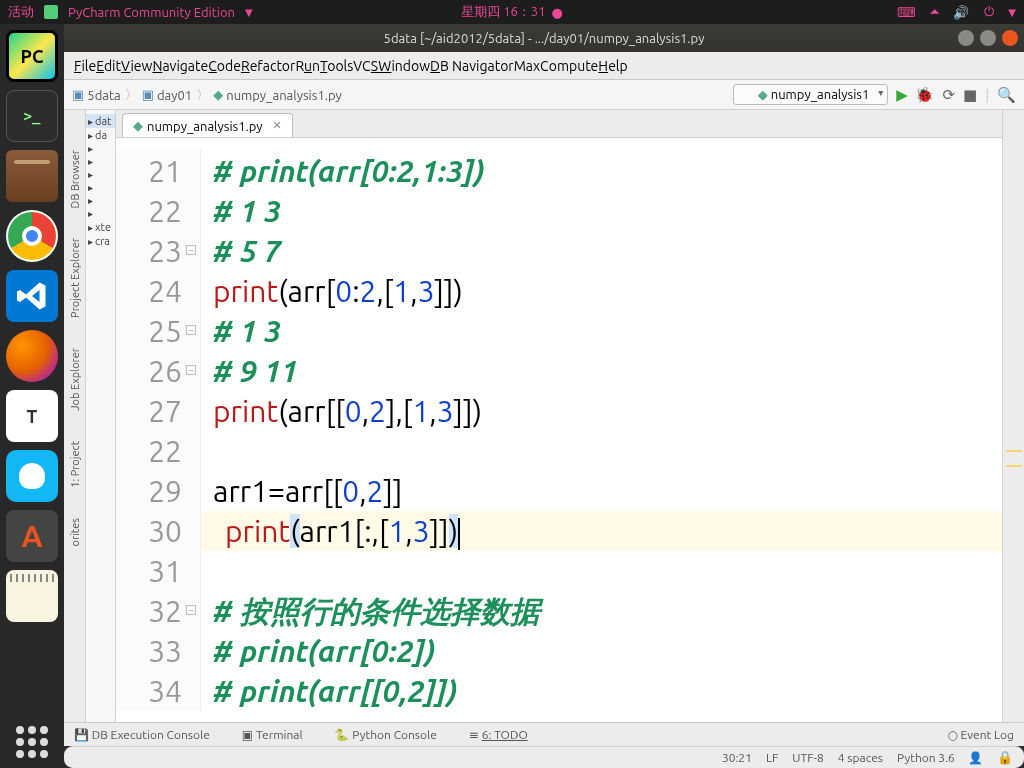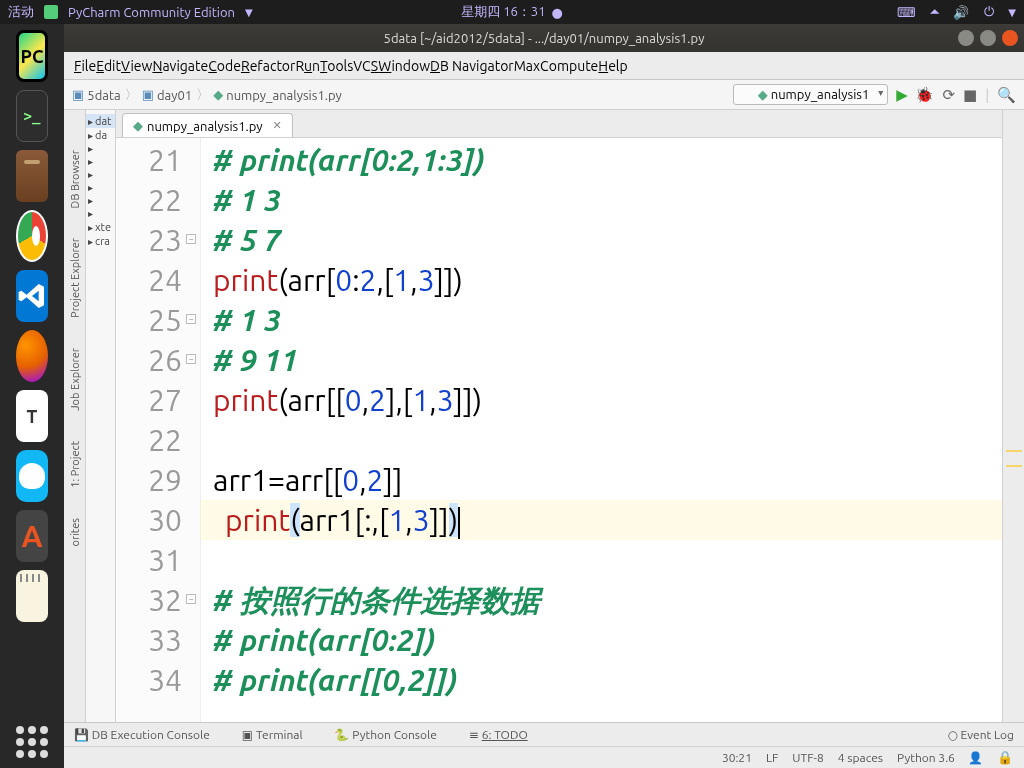--- a/index.html
+++ b/index.html
@@ -1,28 +1,28 @@
 <!DOCTYPE html>
 <html><head>
 <meta charset="utf-8">
 <style>
 * { margin:0; padding:0; box-sizing:border-box; font-family:"Ubuntu","DejaVu Sans",sans-serif; }
 body { width:1024px; height:768px; overflow:hidden; background:#2c2c2c; position:relative; }
 
 
-.topbar { height:24px; background:#1d1d1d; color:#c4b5fd; display:flex; align-items:center; font-size:13px; padding:0 8px; }
+.topbar { height:24px; background:#1d1d1d; color:#ec4899; display:flex; align-items:center; font-size:13px; padding:0 8px; }
 .topbar .left { display:flex; align-items:center; gap:10px; }
 .topbar .center { position:absolute; left:50%; transform:translateX(-50%); display:flex; align-items:center; gap:6px; }
 .topbar .right { margin-left:auto; display:flex; align-items:center; gap:14px; }
 .topbar .appicon { width:14px; height:14px; background:#5c7; display:inline-block; border-radius:2px; }
 .tri { font-size:10px; }
 
 
 .dock { position:absolute; left:0; top:24px; width:64px; height:744px; background:rgba(40,40,40,0.95); display:flex; flex-direction:column; align-items:center; padding-top:6px; gap:8px; }
-.dock-item { width:32px; height:52px; border-radius:8px; display:flex; align-items:center; justify-content:center; font-weight:bold; font-size:18px; }
+.dock-item { width:52px; height:52px; border-radius:8px; display:flex; align-items:center; justify-content:center; font-weight:bold; font-size:18px; }
 .dock-pycharm { background:linear-gradient(135deg,#21d789,#fde74c,#07c3f2); color:#000; border:3px solid #000; }
 .dock-term { background:#2d2d2d; border:1px solid #555; }
 .dock-term .prompt { color:#8f8; font-family:monospace; font-size:14px; }
 .dock-files { background:linear-gradient(#8a5a3a,#6a4020); border-radius:6px; position:relative; }
 .dock-files::before { content:""; position:absolute; top:10px; left:8px; right:8px; height:4px; background:#c0a070; border-radius:2px; }
 .dock-chrome { background:#fff; border-radius:50%; position:relative; overflow:hidden; }
 .dock-chrome::before { content:""; position:absolute; inset:2px; border-radius:50%; background:conic-gradient(#ea4335 0deg 120deg,#fbbc05 120deg 240deg,#34a853 240deg 360deg); }
 .dock-chrome::after { content:""; position:absolute; inset:16px; border-radius:50%; background:#4285f4; border:4px solid #fff; }
 .dock-vsc { background:#0078d4; position:relative; }
 .dock-vsc svg { width:36px; height:36px; }
@@ -71,21 +71,21 @@
 .tree-row { padding:1px 2px; display:flex; align-items:center; gap:2px; color:#444; }
 .tree-row.sel { background:#d5e5f5; }
 .tree-ic { font-size:10px; }
 
 
 .editor { flex:1; display:flex; flex-direction:column; }
 .tabbar { height:28px; background:#ececec; border-bottom:1px solid #d0d0d0; display:flex; align-items:flex-end; }
 .tab { background:#fff; border:1px solid #c0c0c0; border-bottom:none; padding:4px 10px; font-size:13px; display:flex; align-items:center; gap:4px; border-radius:4px 4px 0 0; margin-left:6px; }
 .tab .x { color:#888; font-size:11px; margin-left:6px; }
 
-.code-area { flex:1; display:flex; font-family:"DejaVu Sans Mono",monospace; font-size:30px; line-height:40px; overflow:hidden; }
+.code-area { flex:1; display:flex; font-family:"DejaVu Sans Mono",monospace; font-size:30px; line-height:40px; overflow:hidden;align-items:center; }
 .gutter { width:85px; text-align:right; color:#999; background:#fbfbfb; border-right:1px solid #eee; padding-right:18px; padding-top:2px; }
 .gutter .ln { height:40px; position:relative; }
 .gutter .fold { position:absolute; right:-14px; top:14px; width:10px; height:10px; border:1px solid #bbb; background:#fff; font-size:9px; line-height:8px; text-align:center; color:#888; }
 .code { flex:1; padding-left:12px; padding-top:2px; white-space:pre; position:relative; }
 .code .line { height:40px; }
 .code .hl { background:#fffbe6; display:block; margin-left:-12px; padding-left:24px; }
 .cmt { color:#1c8f5a; font-style:italic; font-weight:bold; }
 .fn { color:#b91c1c; font-weight:normal; }
 .num { color:#1040d0; }
 .punc { color:#000; }
@@ -94,21 +94,21 @@
 .brkt-m { background:#cde4ff; }
 .cursor { border-right:2px solid #000; display:inline-block; height:32px; vertical-align:middle; }
 
 
 .rstrip { width:22px; background:#ececec; border-left:1px solid #d0d0d0; position:relative; }
 .rstrip .mark { position:absolute; right:2px; width:16px; height:2px; background:#f6d66a; }
 
 
 .bottombar { height:24px; background:#ececec; border-top:1px solid #c8c8c8; display:flex; align-items:center; font-size:12px; padding:0 10px; gap:32px; color:#555; }
 .bottombar .right { margin-left:auto; }
-.statusbar { height:22px; background:#ececec; border-top:1px solid #d0d0d0; display:flex; align-items:center; font-size:12px; padding:0 10px; color:#555; }
+.statusbar { height:22px; background:#ececec; border-top:1px solid #d0d0d0; display:flex; align-items:center; font-size:12px; padding:0 10px; color:#555;border-radius:9px; }
 .statusbar .right { margin-left:auto; display:flex; gap:14px; align-items:center; }
 .lock { font-size:13px; }
 </style>
 </head>
 <body>
 
 <div class="topbar">
   <div class="left">
     <span>活动</span>
     <span class="appicon"></span>

